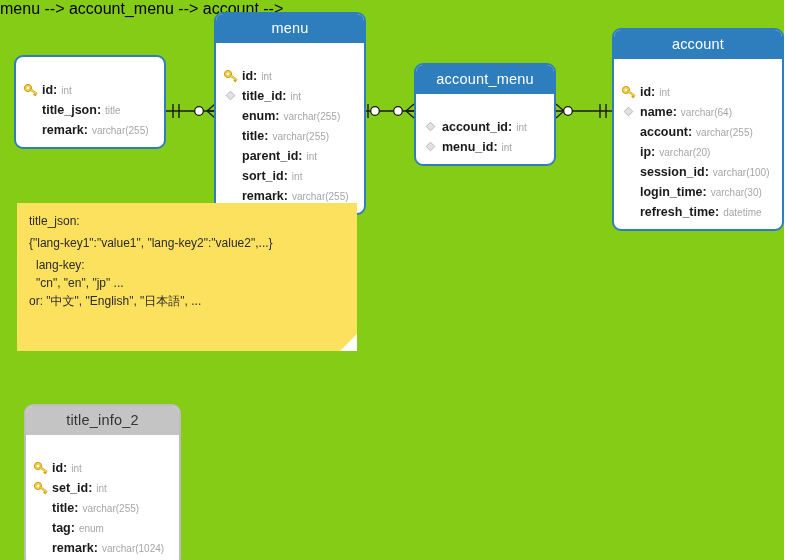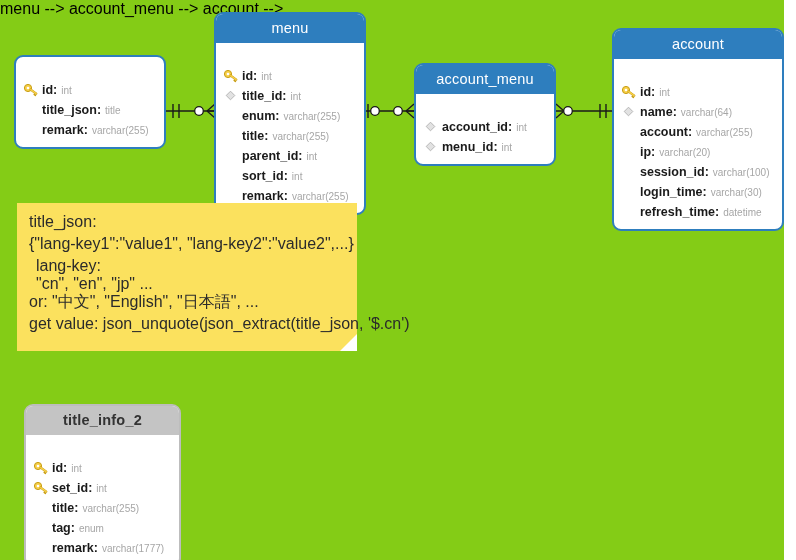--- a/index.html
+++ b/index.html
@@ -34,21 +34,20 @@
     text-align: center;
     background: #2e7ebe;
     color: #ffffff;
     font-size: 14.5px;
     letter-spacing: .2px;
     white-space: nowrap;
   }
   .entity.gray .entity-header {
     background: #c4c4c4;
     color: #333333;
-    font-weight: bold;
   }
   .entity-body {
     padding: 23px 0 7px 0;
   }
   .field-row {
     display: flex;
     align-items: center;
     height: 20px;
     padding: 0 6px 0 7px;
     white-space: nowrap;
@@ -80,21 +79,21 @@
   .icon-key svg, .icon-diamond svg { display: block; }
 
   
   .note {
     position: absolute;
     box-sizing: border-box;
     background: #fbe15e;
     padding: 11px 12px 10px 12px;
   }
   .note-line {
-    font-size: 16px;
+    font-size: 12px;
     color: #2b2b2b;
     line-height: 15px;
     margin-bottom: 7px;
     white-space: nowrap;
   }
   .note-line.tight { margin-bottom: 3px; padding-left: 7px; }
   .note-line:last-child { margin-bottom: 0; }
   .note-fold {
     position: absolute;
     right: 0;
@@ -366,21 +365,20 @@
     </div>
   </div>
 
   
   <div class="note" style="left:17px; top:203px; width:340px; height:148px;">
     <div class="note-line">title_json:</div>
     <div class="note-line">{"lang-key1":"value1", "lang-key2":"value2",...}</div>
     <div class="note-line tight">lang-key:</div>
     <div class="note-line tight">"cn", "en", "jp" ...</div>
     <div class="note-line">or: "中文", "English", "日本語", ...</div>
-    <div class="note-line">get value: json_unquote(json_extract(title_json, '$.cn')</div>
     <div class="note-fold"></div>
   </div>
 
   
   <div class="entity gray" style="left:24px; top:404px; width:157px;">
     <div class="entity-header">title_info_2</div>
     <div class="entity-body">
 
       <div class="field-row">
         <span class="field-icon icon-key">
@@ -423,19 +421,19 @@
         <span class="field-icon"></span>
         <span class="field-name">tag</span>
         <span class="field-sep">:</span>
         <span class="field-type">enum</span>
       </div>
 
       <div class="field-row">
         <span class="field-icon"></span>
         <span class="field-name">remark</span>
         <span class="field-sep">:</span>
-        <span class="field-type">varchar(1777)</span>
+        <span class="field-type">varchar(1024)</span>
       </div>
 
     </div>
   </div>
 
 </div>
 
 </body></html>

